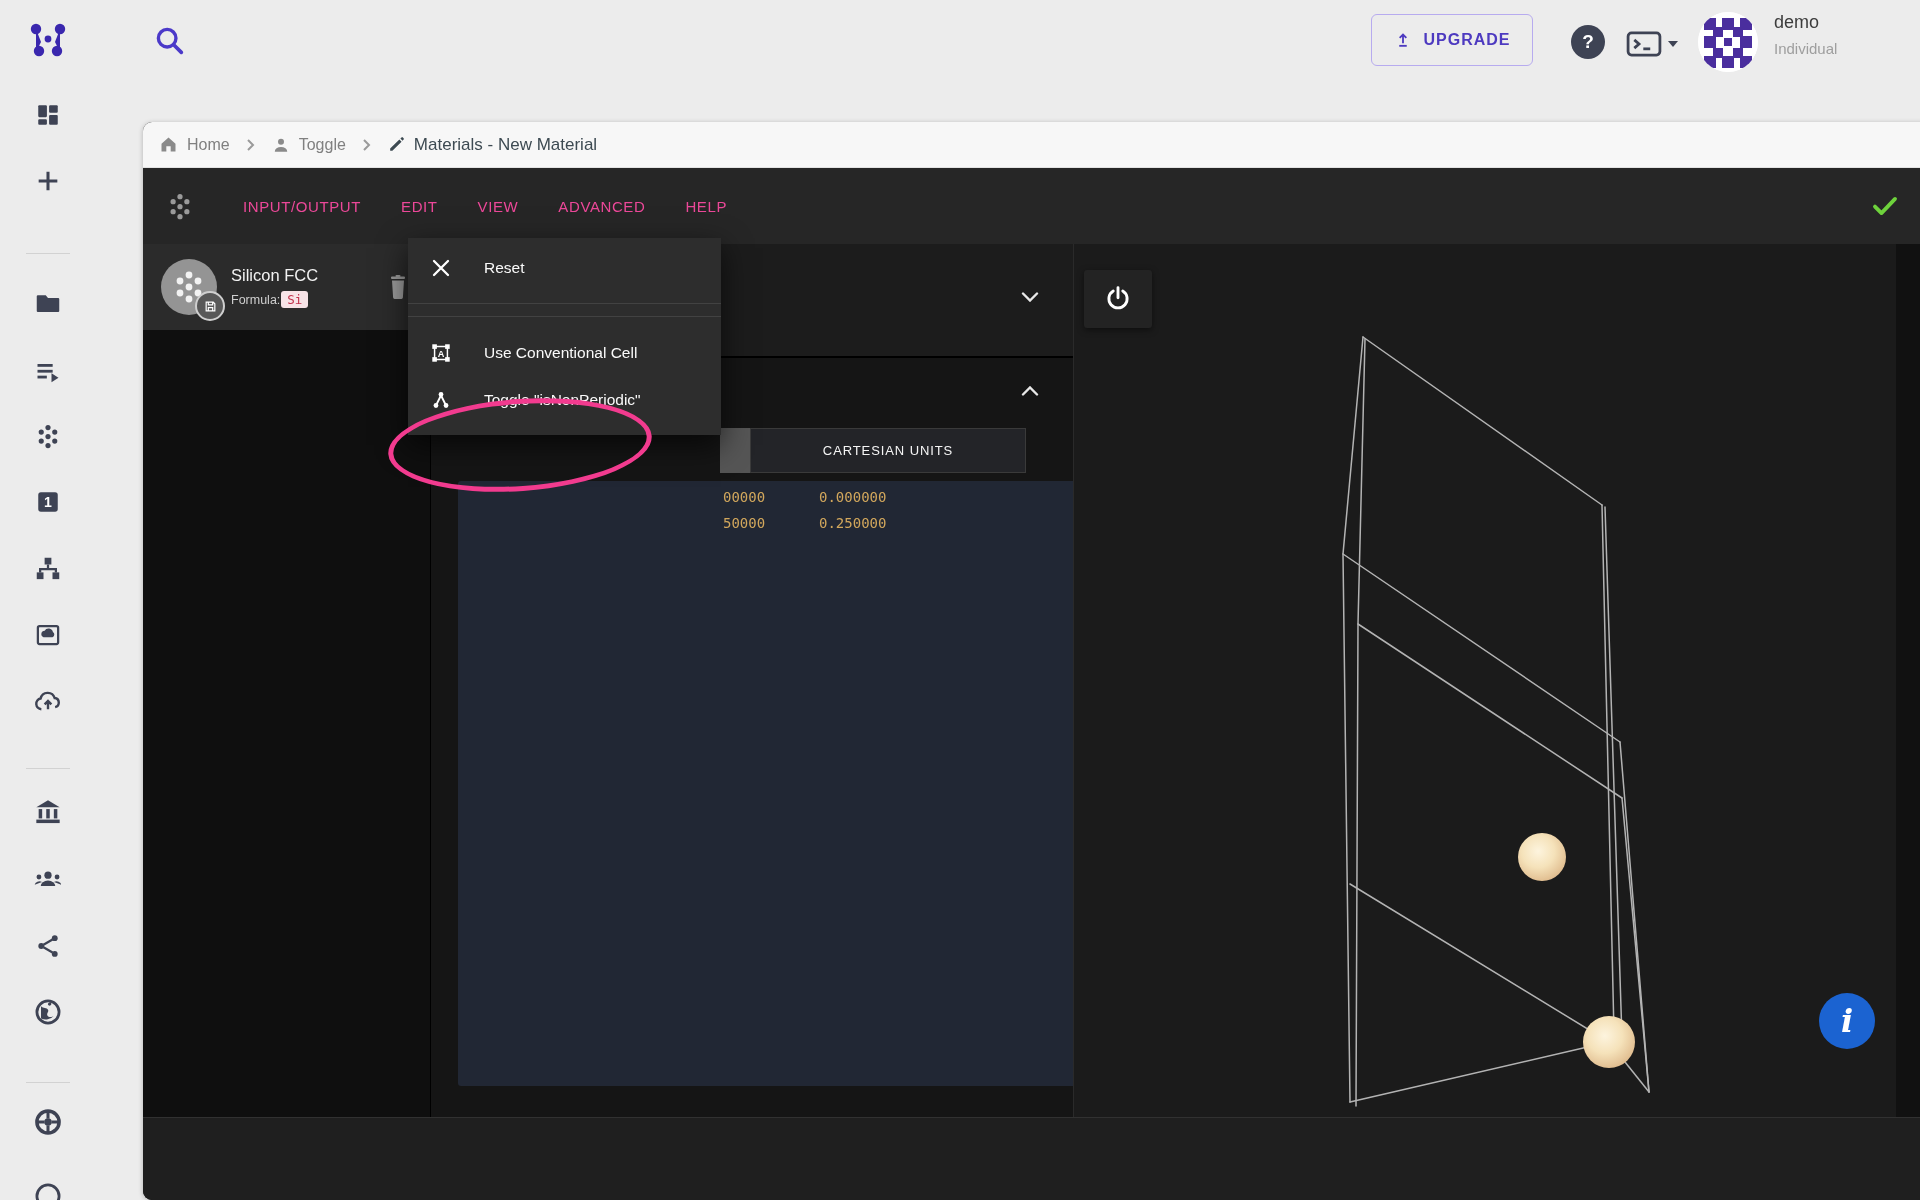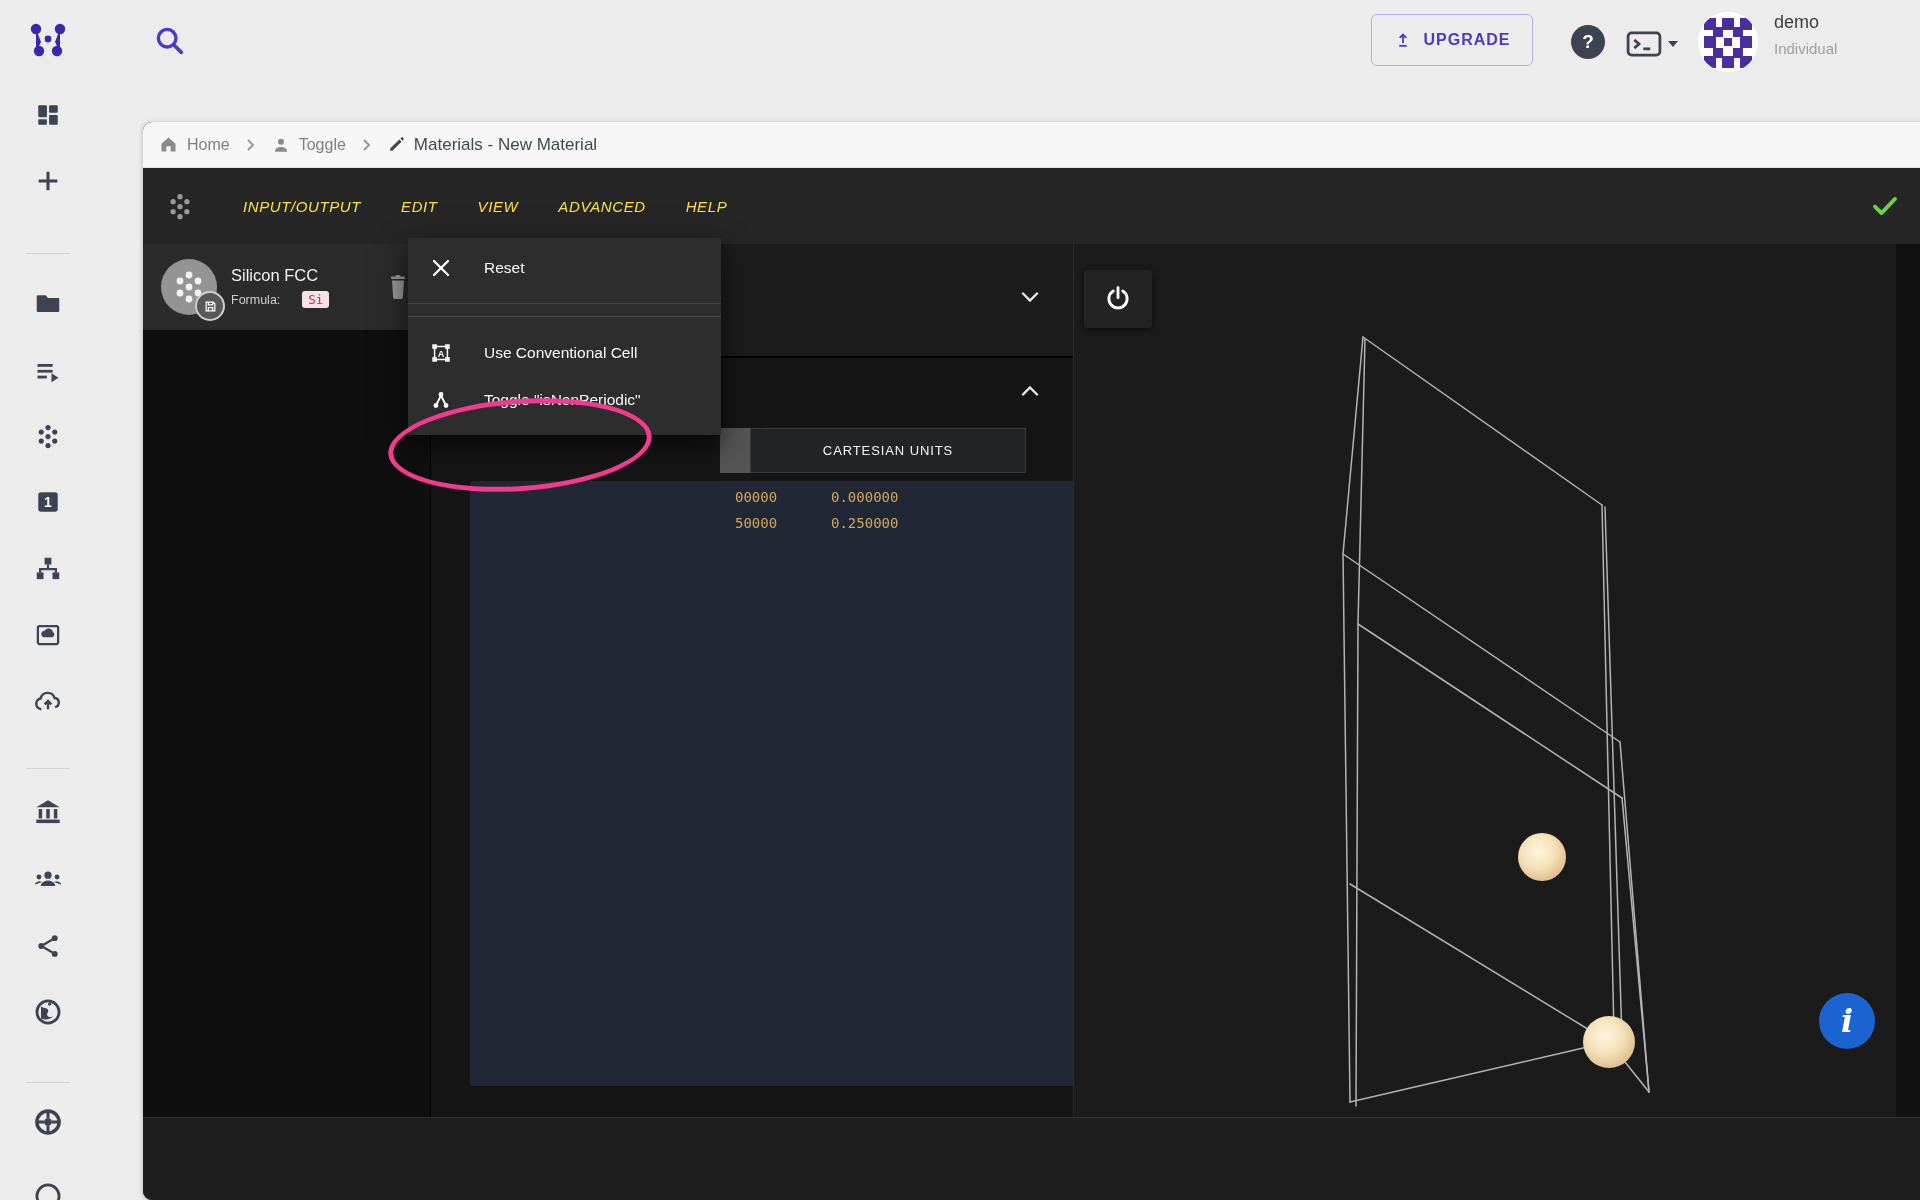--- a/index.html
+++ b/index.html
@@ -21,40 +21,40 @@
 
   
   .window{position:absolute;left:143px;top:122px;width:1753px;height:1078px;border-radius:9px;overflow:hidden;background:#111;box-shadow:0 1px 5px rgba(0,0,0,.25);padding-left:38px;}
   .crumbbar{position:absolute;left:0;top:0;width:100%;height:46px;background:#f7f7f7;border-bottom:1px solid #e3e3e3;display:flex;align-items:center;padding-left:15px;box-sizing:border-box;gap:12px;}
   .crumb{display:flex;align-items:center;gap:8px;color:#808080;font-size:16px;cursor:pointer;}
   .crumb.current{color:#3d4a52;font-weight:500;font-size:17px;cursor:default;}
   .crumb-sep{display:flex;align-items:center;margin:0 4px;}
 
   .menubar{position:absolute;left:0;top:46px;width:100%;height:76px;background:#262626;display:flex;align-items:center;box-sizing:border-box;padding-left:22px;}
   .menubar .brand-dots{margin-right:48px;}
-  .menubar .mitem{color:#fde047;font-size:15px;font-weight:500;letter-spacing:.6px;margin-right:40px;cursor:pointer;font-style:italic;}
+  .menubar .mitem{color:#ec4899;font-size:15px;font-weight:500;letter-spacing:.6px;margin-right:40px;cursor:pointer;}
   .menubar .check{margin-left:auto;margin-right:36px;}
 
   .content{position:absolute;left:0;top:122px;width:100%;height:873px;display:flex;}
   .col-left{width:287px;height:100%;background:#0f0f0f;position:relative;}
   .mat-card{position:absolute;left:0;top:0;width:100%;height:86px;background:#2b2b2b;display:flex;align-items:center;}
   .mat-avatar{position:relative;width:56px;height:56px;border-radius:50%;background:#949494;margin-left:18px;flex:none;}
   .mat-avatar .badge{position:absolute;right:-8px;bottom:-6px;width:26px;height:26px;border-radius:50%;background:#585858;border:2px solid #cfcfcf;display:flex;align-items:center;justify-content:center;}
   .mat-meta{margin-left:14px;flex:1;min-width:0;}
   .mat-name{color:#f2f2f2;font-size:16.5px;margin-bottom:6px;}
-  .mat-formula{display:flex;align-items:center;gap:22px;color:#cfcfcf;font-size:12.5px;}
+  .mat-formula{display:flex;align-items:center;gap:1px;color:#cfcfcf;font-size:12.5px;}
   .si-chip{background:#f7e3e7;color:#c2334d;font-family:"DejaVu Sans Mono",monospace;font-size:12.5px;padding:1px 6px;border-radius:3px;}
   .trash{margin:0 22px 0 4px;cursor:pointer;flex:none;}
 
   .col-mid{width:643px;height:100%;background:#151515;position:relative;border-left:1px solid #000;box-sizing:border-box;}
   .sec1{position:absolute;left:0;top:0;width:100%;height:112px;background:#1c1c1c;border-bottom:2px solid #000;}
   .chev{position:absolute;cursor:pointer;}
   .tabstrip .tab-sliver{position:absolute;left:289px;top:184px;width:30px;height:45px;background:#555;cursor:pointer;}
   .tabstrip .tab-cart{position:absolute;left:319px;top:184px;width:276px;height:45px;background:#232428;border:1px solid #3a3a3a;box-sizing:border-box;color:#f5f5f5;font-size:13px;letter-spacing:.9px;font-weight:400;display:flex;align-items:center;justify-content:center;cursor:pointer;}
-  .editor{position:absolute;left:27px;top:237px;width:656px;height:605px;background:#212734;border-radius:3px;margin-left:12px;}
+  .editor{position:absolute;left:27px;top:237px;width:656px;height:605px;background:#212734;border-radius:3px;}
   .code{position:absolute;font-family:"DejaVu Sans Mono",monospace;font-size:14px;color:#d2a75c;white-space:pre;}
 
   .col-viewer{width:823px;height:100%;background:#1b1b1b;position:relative;border-left:1px solid #2a2a2a;box-sizing:border-box;}
   .power-btn{position:absolute;left:10px;top:26px;width:68px;height:58px;background:#232323;border-radius:3px;display:flex;align-items:center;justify-content:center;cursor:pointer;box-shadow:0 2px 6px rgba(0,0,0,.5);}
   .wire{position:absolute;left:0;top:0;}
   .atom{position:absolute;border-radius:50%;background:radial-gradient(circle at 42% 38%, #fdf4de 0%, #f5e2ba 40%, #dfba8c 78%, #c69d6f 100%);}
   .atom.a1{left:444px;top:589px;width:48px;height:48px;}
   .atom.a2{left:509px;top:772px;width:52px;height:52px;}
   .info-btn{position:absolute;left:745px;top:749px;width:56px;height:56px;border-radius:50%;background:#1b63d1;color:#fff;display:flex;align-items:center;justify-content:center;font-family:"DejaVu Serif",serif;font-style:italic;font-weight:700;font-size:32px;cursor:pointer;}
 

